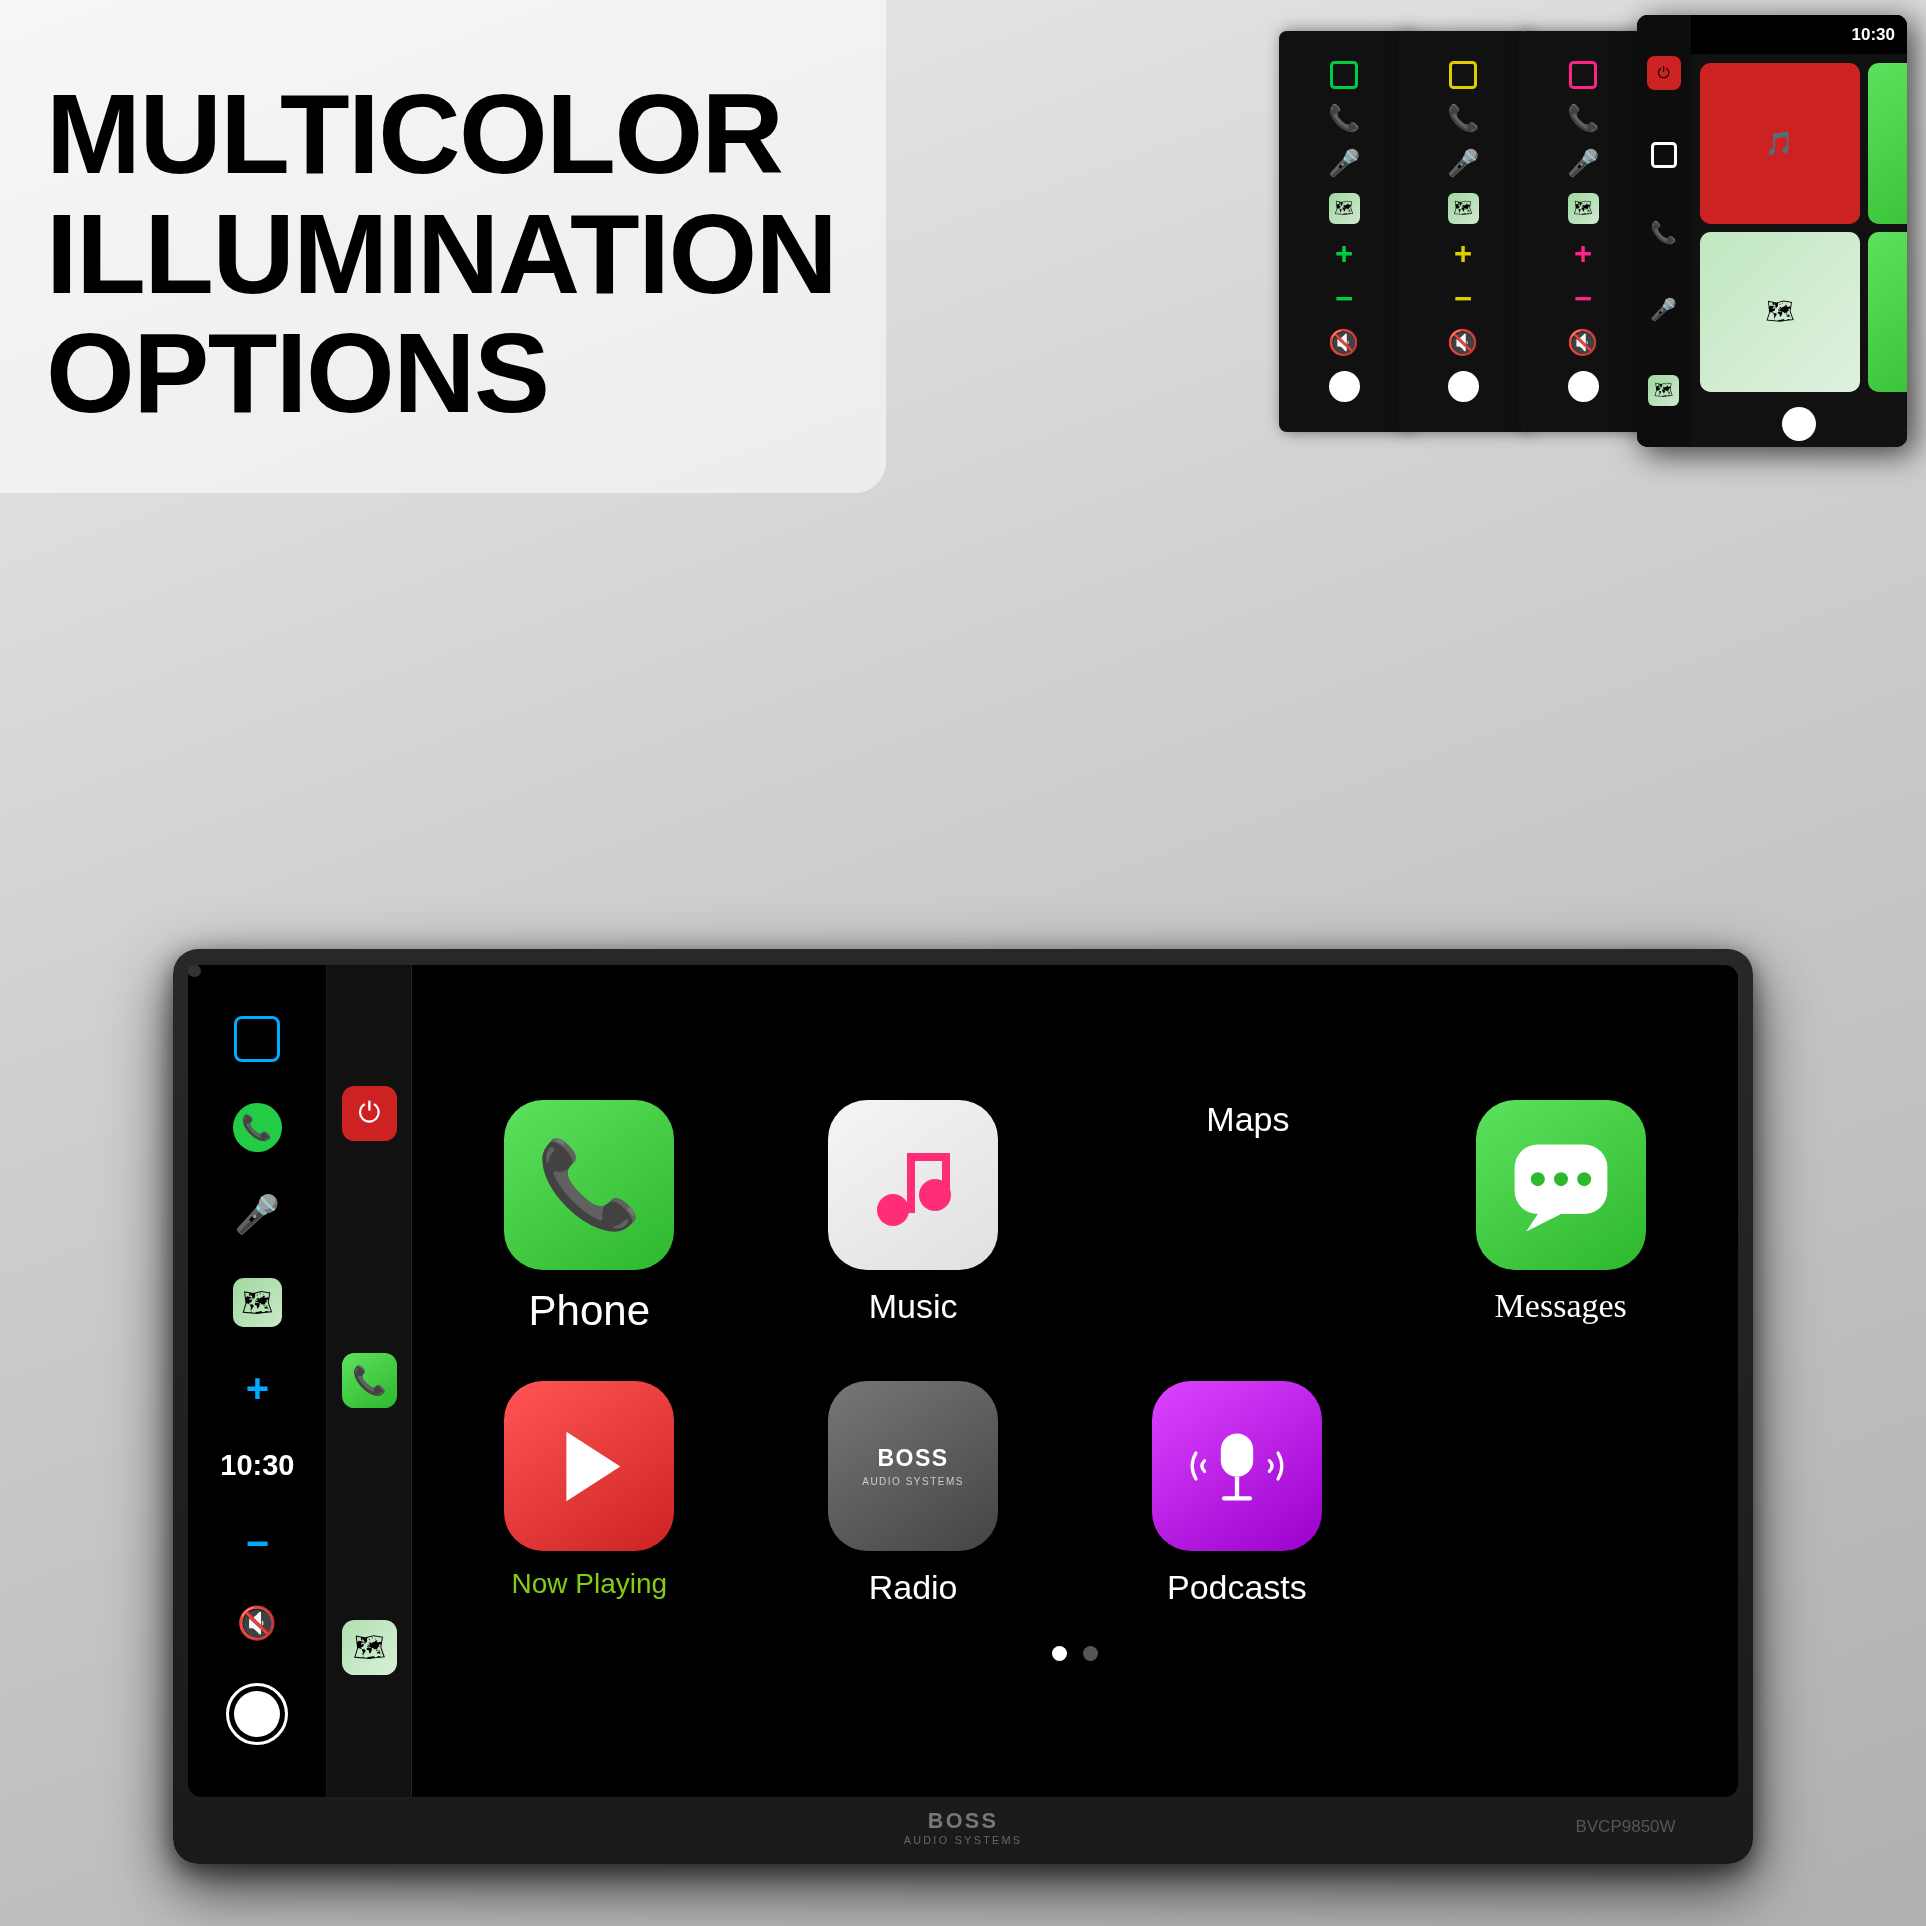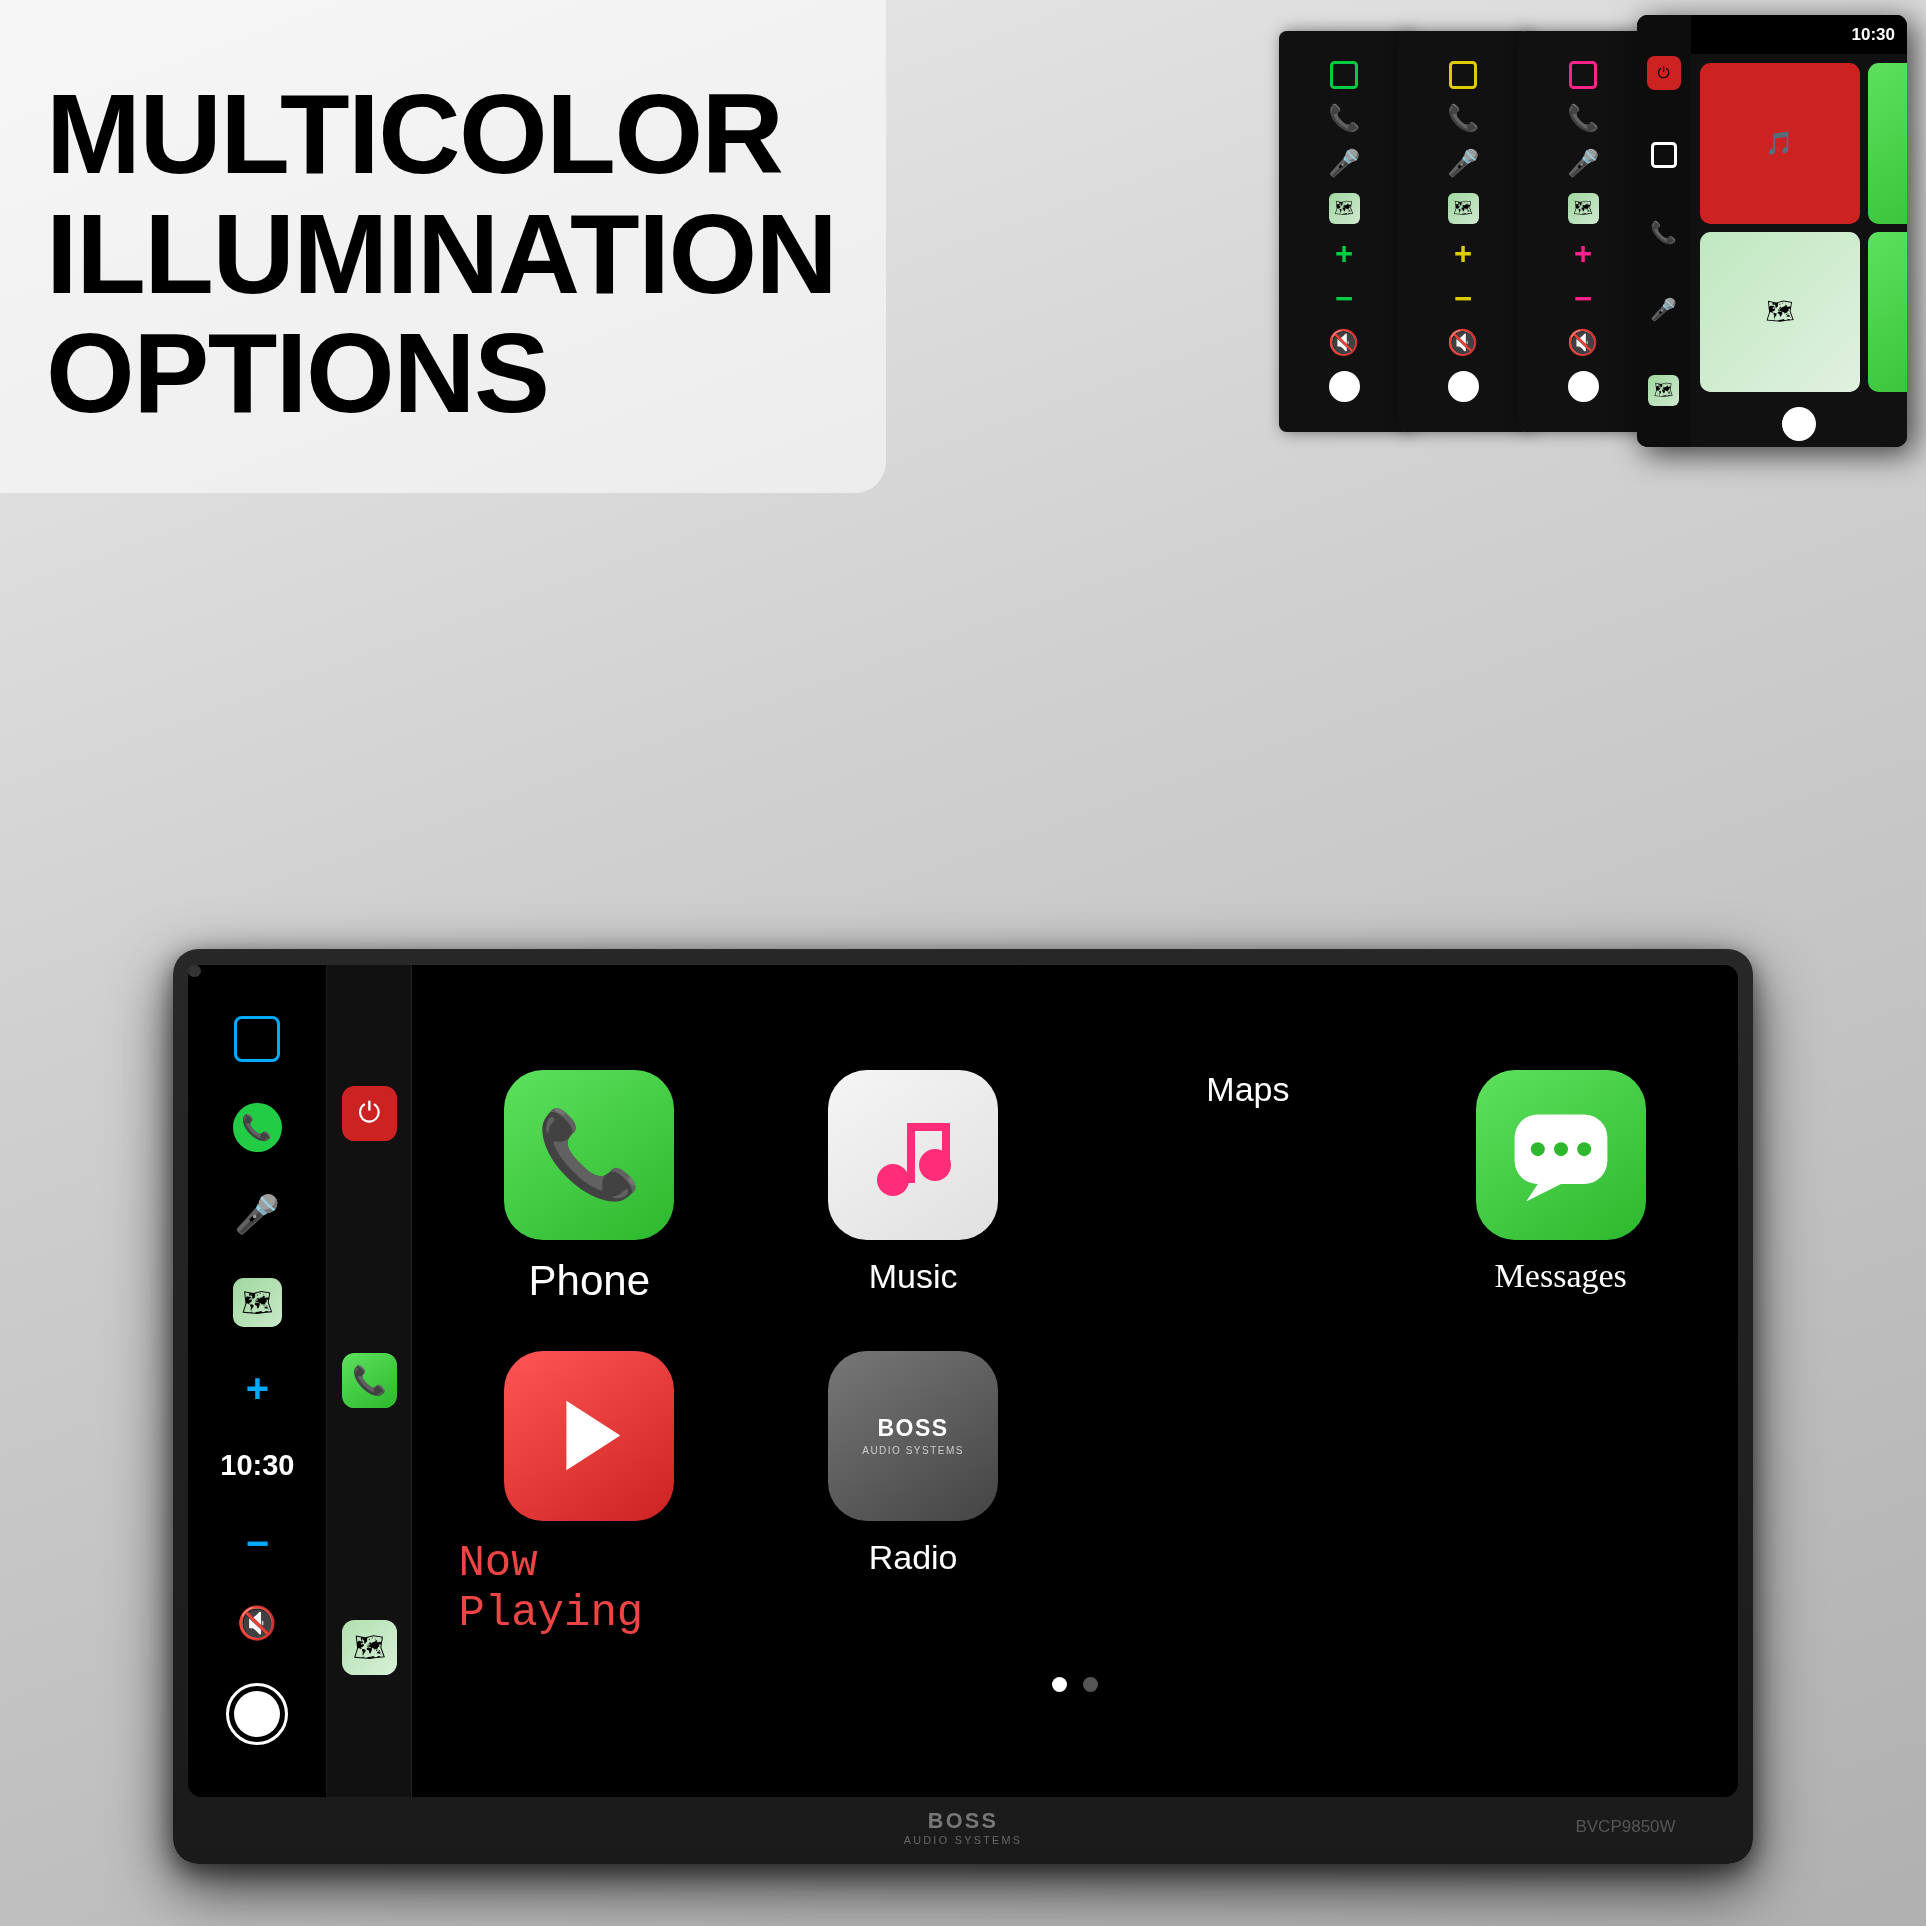--- a/index.html
+++ b/index.html
@@ -208,31 +208,49 @@
             <span style="color:#fff;font-size:34px;font-family:Liberation Serif, serif;font-weight:400;">Messages</span>
           </div>
 
           <div style="display:flex;flex-direction:column;align-items:center;gap:17px;">
             <div style="width:170px;height:170px;border-radius:39px;background:linear-gradient(145deg,#ff5555,#cc2222);display:flex;align-items:center;justify-content:center;">
 
               <svg width="77" height="85" viewBox="0 0 100 110">
                 <polygon points="20,10 20,100 90,55" fill="white"></polygon>
               </svg>
             </div>
-            <span style="color:#ef4444;font-size:44px;font-family:Liberation Mono, monospace;font-weight:400;">Now Playing</span>
+            <span style="color:#84cc16;font-size:28px;font-family:Liberation Sans, sans-serif;font-weight:400;">Now Playing</span>
           </div>
 
           <div style="display:flex;flex-direction:column;align-items:center;gap:17px;">
             <div style="width:170px;height:170px;border-radius:39px;background:linear-gradient(145deg,#777,#444);display:flex;flex-direction:column;align-items:center;justify-content:center;gap:3.1px;">
               <span style="color:#fff;font-size:23px;font-weight:900;letter-spacing:1.5px;font-family:'Arial Black',Arial;">BOSS</span>
               <span style="color:#ccc;font-size:10px;letter-spacing:1.5px;font-family:Arial;">AUDIO SYSTEMS</span>
             </div>
             <span style="color:#fff;font-size:34px;font-family:Arial,sans-serif;font-weight:400;">Radio</span>
           </div>
 
+          <div style="display:flex;flex-direction:column;align-items:center;gap:17px;">
+            <div style="width:170px;height:170px;border-radius:39px;background:linear-gradient(145deg,#dd44ff,#9900cc);display:flex;align-items:center;justify-content:center;">
+
+              <svg width="108" height="108" viewBox="0 0 100 100">
+
+                <rect x="35" y="20" width="30" height="40" rx="15" fill="white"></rect>
+
+                <rect x="48" y="60" width="4" height="20" fill="white"></rect>
+                <rect x="36" y="78" width="28" height="4" rx="2" fill="white"></rect>
+
+                <path d="M20 45 Q15 50 20 55" stroke="white" stroke-width="3" fill="none" stroke-linecap="round"></path>
+                <path d="M12 38 Q5 50 12 62" stroke="white" stroke-width="3" fill="none" stroke-linecap="round"></path>
+                <path d="M80 45 Q85 50 80 55" stroke="white" stroke-width="3" fill="none" stroke-linecap="round"></path>
+                <path d="M88 38 Q95 50 88 62" stroke="white" stroke-width="3" fill="none" stroke-linecap="round"></path>
+              </svg>
+            </div>
+            <span style="color:#fff;font-size:34px;font-family:Arial,sans-serif;font-weight:400;">Podcasts</span>
+          </div>
 
 
         </div>
 
         <div style="display:flex;gap:15.4px;margin-top:39px;">
           <div style="width:15.4px;height:15.4px;border-radius:50%;background:#fff;"></div>
           <div style="width:15.4px;height:15.4px;border-radius:50%;background:#555;"></div>
         </div>
 
       </div>

